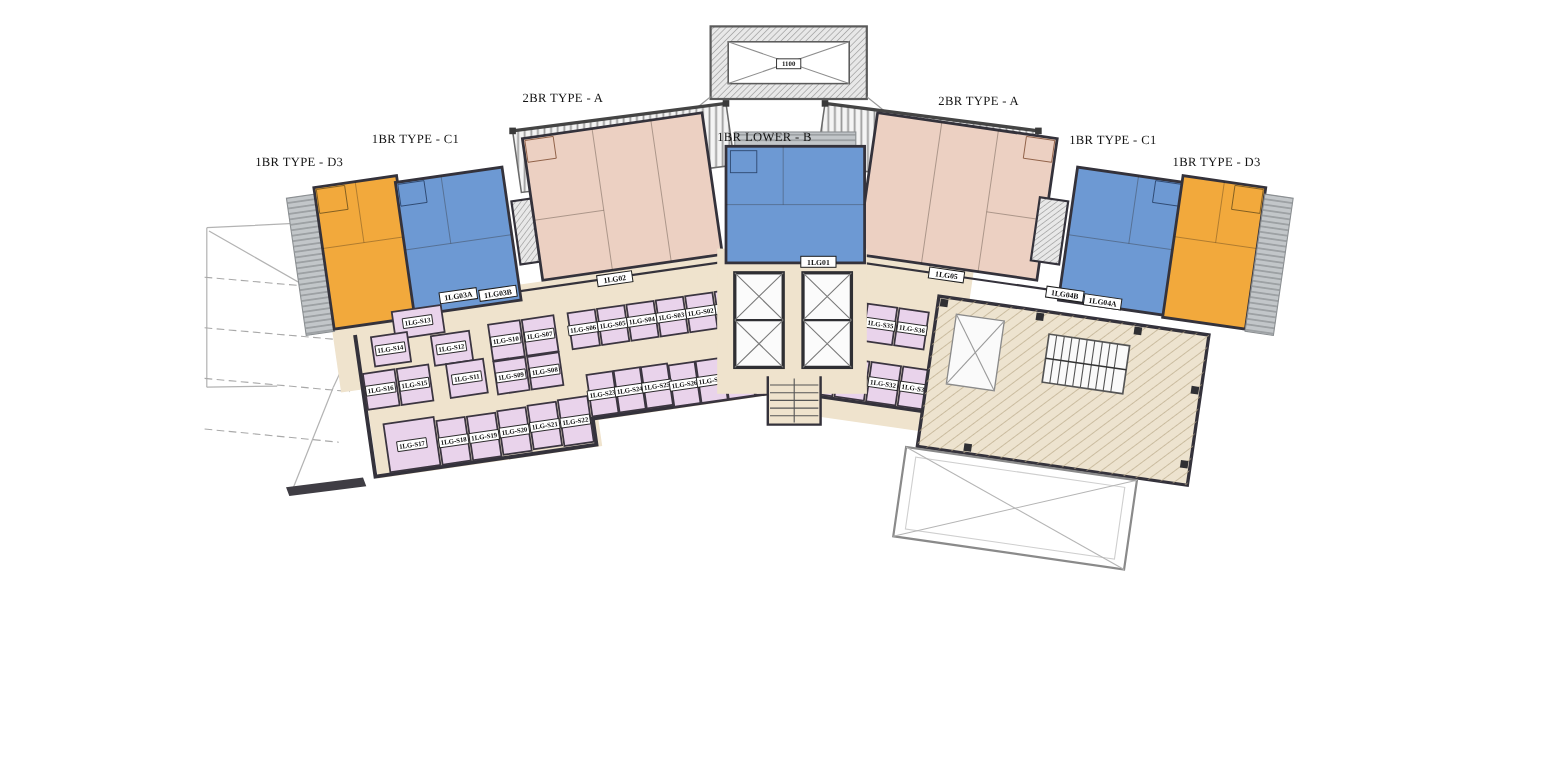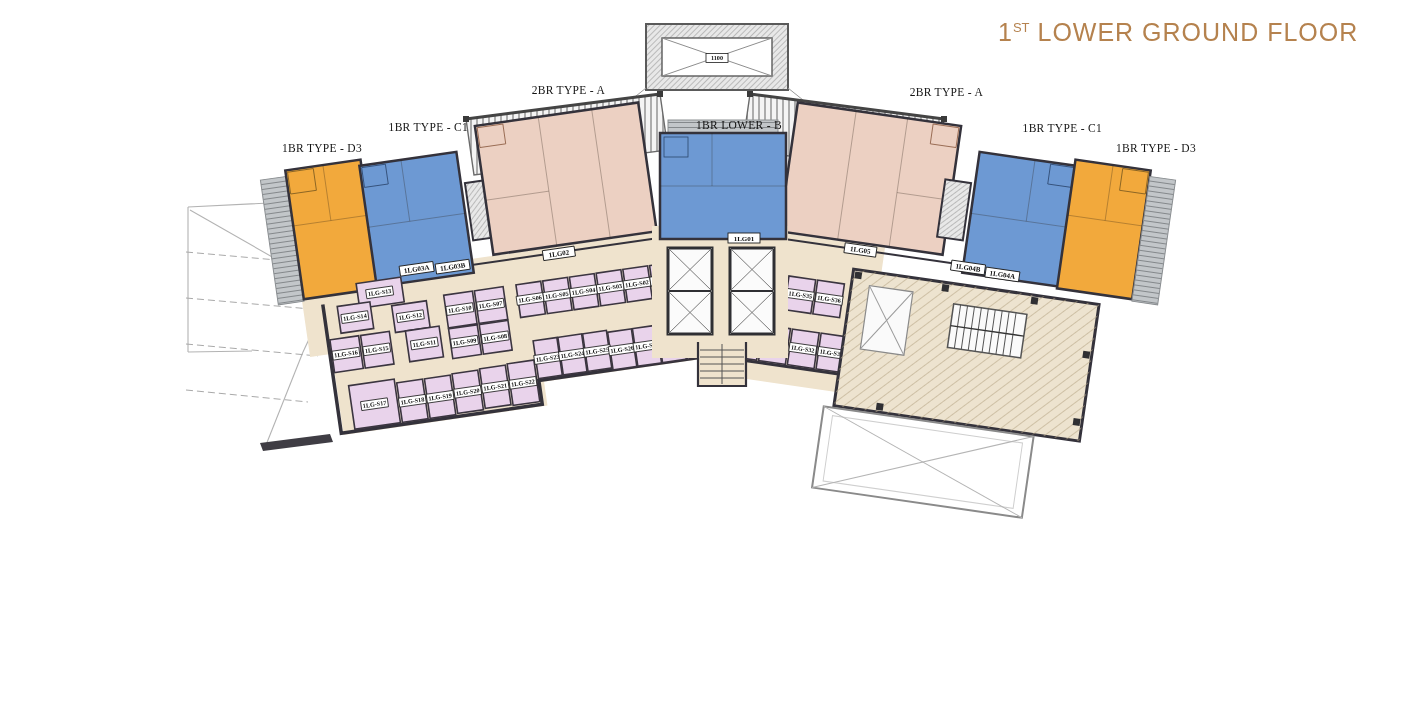--- a/index.html
+++ b/index.html
@@ -1,18 +1,18 @@
 <!DOCTYPE html>
 <html><head>
 <meta charset="utf-8">
 <style>
   html,body{margin:0;padding:0;background:#fff;}
   #stage{position:relative;width:1410px;height:703px;background:#ffffff;overflow:hidden;
          font-family:"Liberation Sans",sans-serif;}
-  .typelabel{position:absolute;width:130px;text-align:right;
+  .typelabel{position:absolute;width:130px;text-align:left;
              font-family:"Liberation Serif",serif;font-size:11.5px;color:#141414;
              letter-spacing:.3px;white-space:nowrap;}
   #title{position:absolute;left:998px;top:18px;width:400px;
          font-family:"Liberation Sans",sans-serif;font-size:25px;font-weight:400;
          color:#b5824e;letter-spacing:1px;}
   #title sup{font-size:13px;letter-spacing:0;}
   svg{position:absolute;left:0;top:0;}
   .store{fill:#e9d3eb;stroke:#3b3540;stroke-width:1.6;}
   .tag{fill:#ffffff;stroke:#1d1d1d;stroke-width:.8;}
   .tagtext{font:bold 6.2px "Liberation Serif",serif;text-anchor:middle;fill:#101010;}
@@ -414,21 +414,20 @@
     </g>
     <g>
       <g transform="translate(744,238)">
             <rect class="tag2" x="-16" y="-5" width="32" height="10"></rect>
             <text class="tagtext2" y="2.6">1LG01</text>
           </g>
     </g>
   </g>
 </svg>
 
-<div id="title"><span>1</span><sup>ST</sup><span> LOWER GROUND FLOOR</span></div>
 
 <div class="typelabel" style="left:232px;top:142px;">1BR TYPE - D3</div>
 <div class="typelabel" style="left:338px;top:121px;">1BR TYPE - C1</div>
 <div class="typelabel" style="left:475px;top:84px;">2BR TYPE - A</div>
 <div class="typelabel" style="left:652px;top:119px;">1BR LOWER - B</div>
 <div class="typelabel" style="left:853px;top:86px;">2BR TYPE - A</div>
 <div class="typelabel" style="left:972px;top:122px;">1BR TYPE - C1</div>
 <div class="typelabel" style="left:1066px;top:142px;">1BR TYPE - D3</div>
 
 </div>

